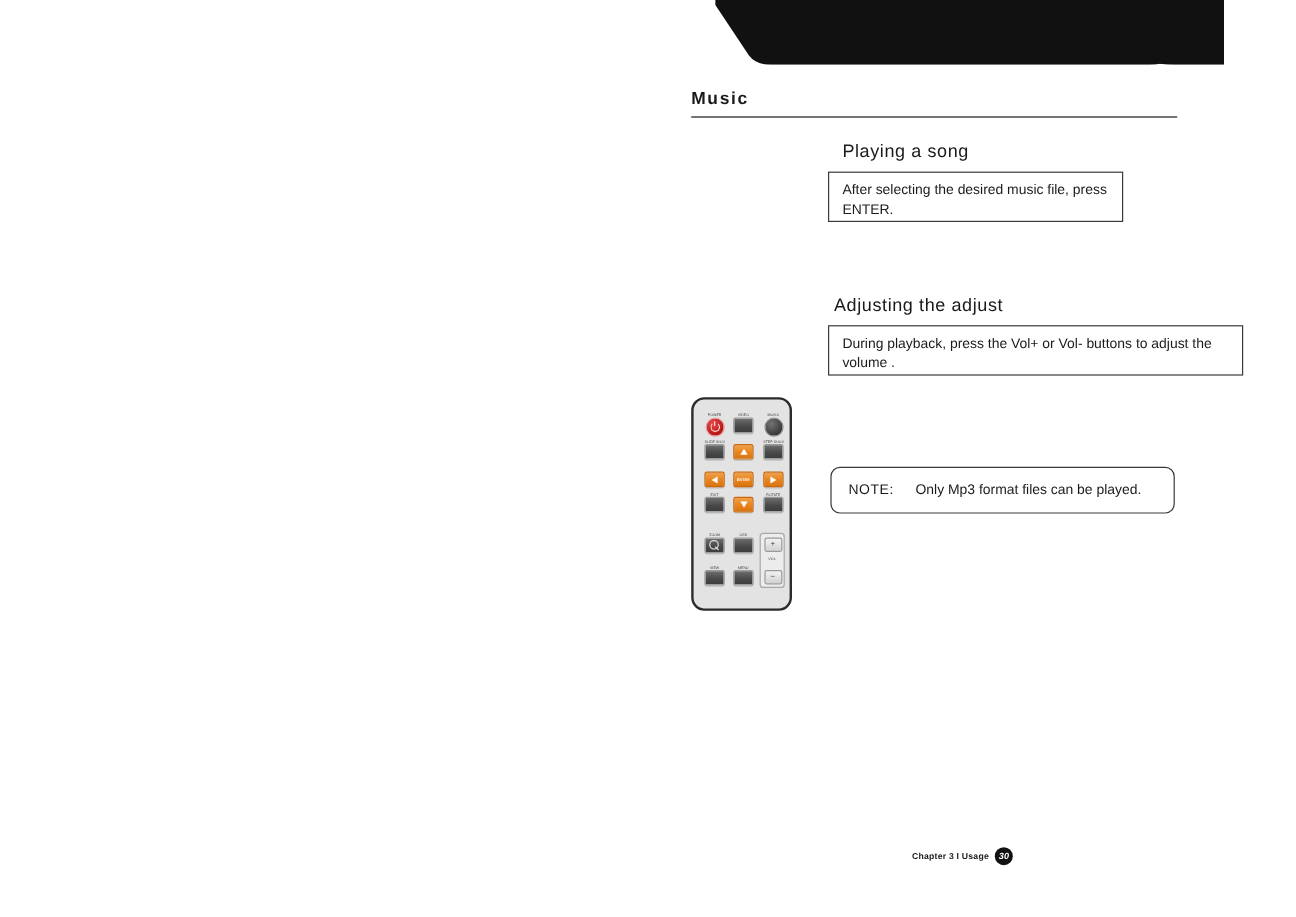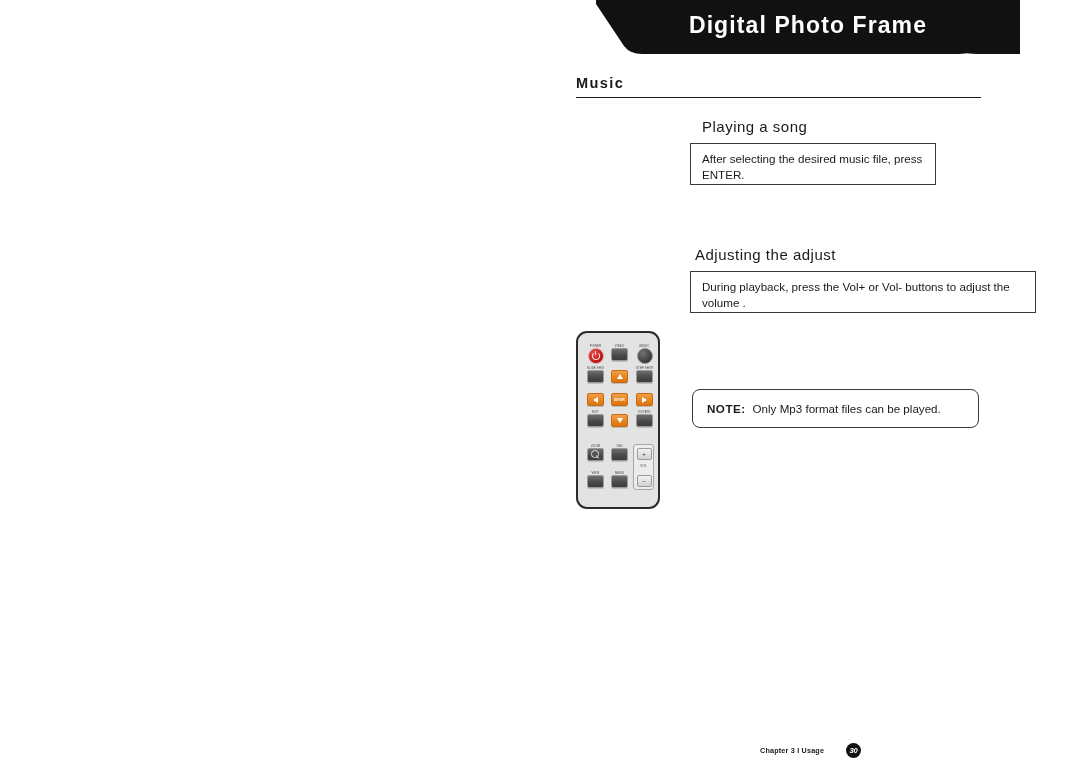--- a/index.html
+++ b/index.html
@@ -97,23 +97,23 @@
     border-radius: 8px;
     background: #ffffff;
     box-sizing: border-box;
     display: flex;
     align-items: center;
     padding-left: 14px;
     font-size: 11.6px;
     color: #1a1a1a;
   }
   .note-label {
-    font-weight: bold;
+    font-weight: normal;
     letter-spacing: 0.5px;
-    margin-right: 7px;
+    margin-right: 18px;
   }
 
   
   .remote {
     position: absolute;
     left: 576px;
     top: 331px;
     width: 84px;
     height: 178px;
     background: #e3e3e3;
@@ -262,22 +262,21 @@
     letter-spacing: 0.2px;
   }
 
   
   .footer {
     position: absolute;
     left: 760px;
     top: 706px;
     display: flex;
     align-items: center;
-    gap: 22px;
-    margin-top: 37px;
+    gap: 5px;
   }
   .footer-text {
     font-size: 7.2px;
     font-weight: bold;
     color: #1a1a1a;
     letter-spacing: 0.2px;
   }
   .page-badge {
     width: 15px; height: 15px;
     border-radius: 50%;
@@ -294,21 +293,20 @@
 </head>
 <body>
 
 <div class="banner-wrap">
   <svg class="banner-shape" viewBox="0 0 424 54" preserveAspectRatio="none">
     <path d="M 58 0 L 424 0 L 424 54 L 382 54
              Q 358 54 344 40 L 312 8
              Q 300 0 58 0 Z" fill="#111111" transform="translate(0,0)"></path>
     <path d="M 0 0 L 424 0 L 380 50 Q 372 54 362 54 L 46 54 Q 34 54 28 46 L 0 4 Z" fill="#111111"></path>
   </svg>
-  <div class="banner-title">Digital Photo Frame</div>
 </div>
 
 <div class="section-head">
   <span class="section-head-text">Music</span>
 </div>
 
 <div class="sub-head" id="sub-head-playing">Playing a song</div>
 <div class="instr-box" id="instr-box-playing">After selecting the desired music file, press ENTER.</div>
 
 <div class="sub-head" id="sub-head-volume">Adjusting the adjust</div>

